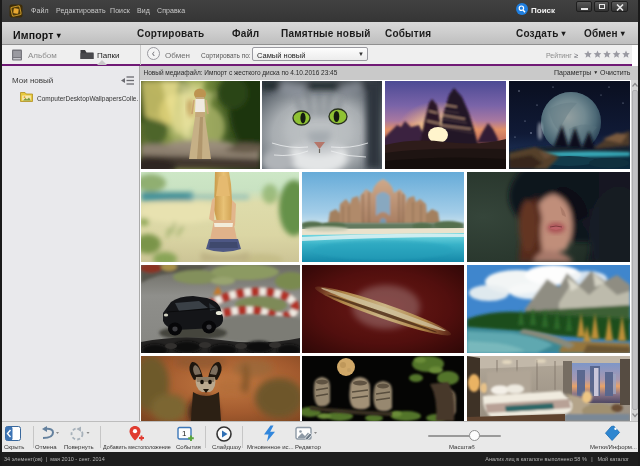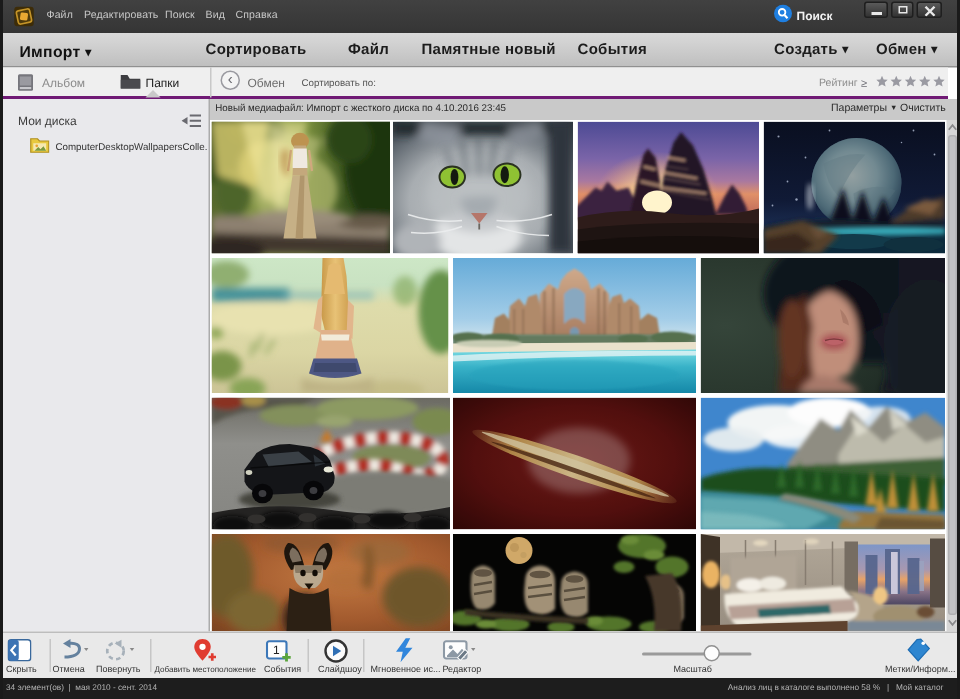--- a/index.html
+++ b/index.html
@@ -81,34 +81,38 @@
   <svg class="abs" style="left:80px;top:4px" width="14" height="11" viewBox="0 0 14 11">
     <path d="M0.5 2.5 L0.5 10 L13.5 10 L13.5 3.5 L6.5 3.5 L5 1 L0.5 1 Z" fill="#3c3c40"></path>
     <rect x="0.5" y="4.2" width="13" height="5.8" fill="#4a4a4e"></rect>
   </svg>
   <span class="abs" style="left:97px;top:6px;font-size:8px;color:#222;">Папки</span>
   <div class="abs" style="left:97px;top:15px;width:0;height:0;border-left:5px solid transparent;border-right:5px solid transparent;border-bottom:5px solid #c9c9c9;"></div>
   <div class="abs" style="left:140px;top:0;width:1px;height:20px;background:#c8c8c8;"></div>
   <div class="abs" style="left:147px;top:2px;width:13px;height:13px;border:1px solid #9a9aa0;border-radius:50%;color:#6a6a70;font-size:10px;line-height:11px;text-align:center;background:#f4f4f4;">‹</div>
   <span class="abs" style="left:165px;top:6px;font-size:8px;color:#6e6e6e;">Обмен</span>
   <span class="abs" style="left:201px;top:6.5px;font-size:6.5px;color:#565656;">Сортировать по:</span>
+  <div class="abs" style="left:252px;top:2px;width:116px;height:14px;background:linear-gradient(#fdfdfd,#ececec);border:1px solid #9a9aa0;border-radius:2px;">
+    <span class="abs" style="left:4px;top:3px;font-size:7.5px;color:#222;">Самый новый</span>
+    <span class="abs" style="left:105px;top:3px;font-size:6px;color:#333;">▼</span>
+  </div>
   <span class="abs" style="left:546px;top:6.5px;font-size:7px;color:#8b8b8b;">Рейтинг</span>
   <span class="abs" style="left:574px;top:5.5px;font-size:7.5px;color:#6e6e76;">≥</span>
   <svg class="abs" style="left:584px;top:4.5px" width="46" height="9" viewBox="0 0 46 9">
     <g fill="#9a9aa2">
       <path id="star" d="M4 0.5 L5.1 3 L7.8 3.2 L5.8 5 L6.4 7.7 L4 6.3 L1.6 7.7 L2.2 5 L0.2 3.2 L2.9 3 Z"></path>
       <use href="#star" x="9.5"></use>
         <use href="#star" x="19"></use>
         <use href="#star" x="28.5"></use>
         <use href="#star" x="38"></use>
     </g>
   </svg>
 </div>
 <div id="sidebar" class="abs">
-  <span class="abs" style="left:12px;top:10px;font-size:8px;color:#3c3c3c;">Мои диска</span>
+  <span class="abs" style="left:12px;top:10px;font-size:8px;color:#3c3c3c;">Мои новый</span>
   <svg class="abs" style="left:121px;top:10px" width="13" height="9" viewBox="0 0 13 9">
     <path d="M0 4.5 L4 2 L4 7 Z" fill="#6a6a70"></path>
     <g stroke="#6a6a70" stroke-width="1.3">
         <line x1="5.5" y1="1" x2="13" y2="1"></line>
         <line x1="5.5" y1="4.5" x2="13" y2="4.5"></line>
         <line x1="5.5" y1="8" x2="13" y2="8"></line>
       </g>
   </svg>
   <svg class="abs" style="left:20px;top:25px" width="13" height="11" viewBox="0 0 13 11">
     <path d="M0.5 1.5 L5 1.5 L6.3 3 L12.5 3 L12.5 10.5 L0.5 10.5 Z" fill="#e8c93e" stroke="#b09020" stroke-width="0.8"></path>

